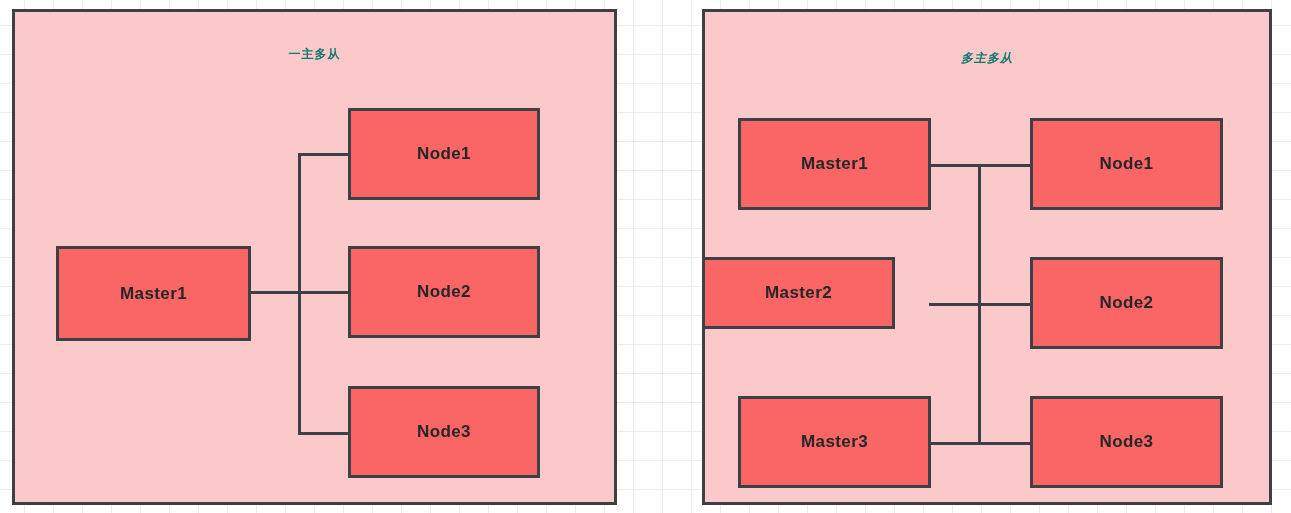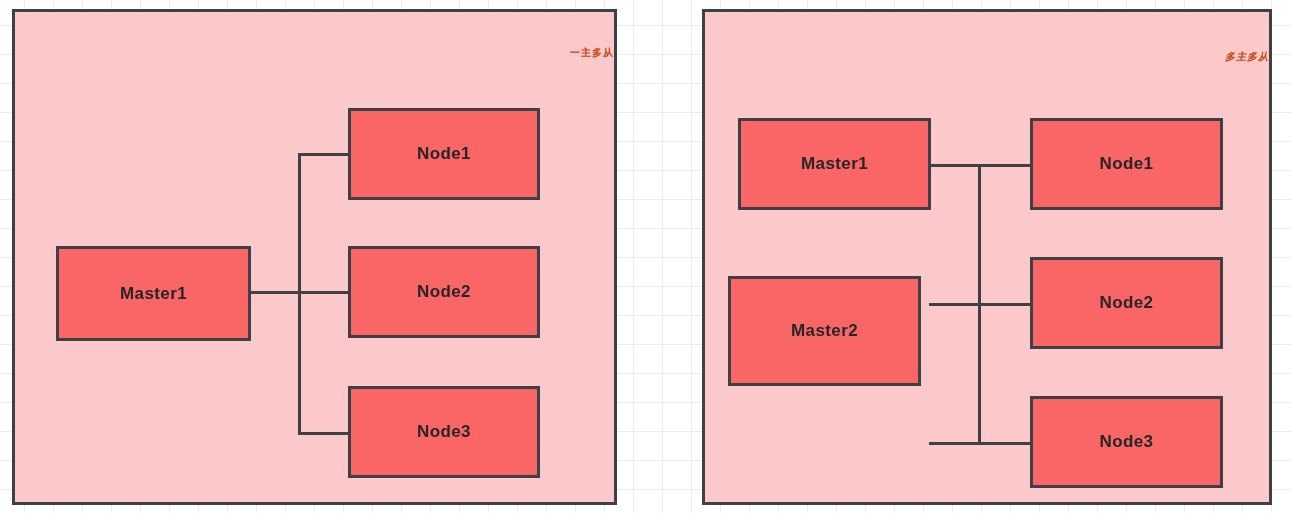--- a/index.html
+++ b/index.html
@@ -23,24 +23,24 @@
   .panel {
     position: absolute;
     background: #fbc9c9;
     border: 3px solid #3f3f46;
     box-sizing: border-box;
   }
   .panel-title {
     position: absolute;
     left: 0;
     right: 0;
-    text-align: right;
-    font-size: 10px;
+    text-align: center;
+    font-size: 12px;
     font-weight: bold;
-    color: #c2410c;
+    color: #0f766e;
     letter-spacing: 1px;
   }
   .node-box {
     position: absolute;
     background: #fa6565;
     border: 3px solid #3f3f46;
     box-sizing: border-box;
     display: flex;
     align-items: center;
     justify-content: center;
@@ -106,24 +106,27 @@
   <div class="conn conn-h" style="left:929px; top:303px; width:51px;"></div>
   <div class="conn conn-h" style="left:978px; top:303px; width:54px;"></div>
 
   <div class="conn conn-h" style="left:929px; top:442px; width:51px;"></div>
   <div class="conn conn-h" style="left:978px; top:442px; width:54px;"></div>
 
   <div class="node-box" style="left:738px; top:118px; width:193px; height:92px;">
     <span class="node-label">Master1</span>
   </div>
 
-  <div class="node-box" style="left:728px; top:257px; width:193px; height:110px;margin-top:19px;">
+  <div class="node-box" style="left:702px; top:257px; width:193px; height:72px;">
     <span class="node-label">Master2</span>
   </div>
 
+  <div class="node-box" style="left:738px; top:396px; width:193px; height:92px;">
+    <span class="node-label">Master3</span>
+  </div>
 
   <div class="node-box" style="left:1030px; top:118px; width:193px; height:92px;">
     <span class="node-label">Node1</span>
   </div>
 
   <div class="node-box" style="left:1030px; top:257px; width:193px; height:92px;">
     <span class="node-label">Node2</span>
   </div>
 
   <div class="node-box" style="left:1030px; top:396px; width:193px; height:92px;">

